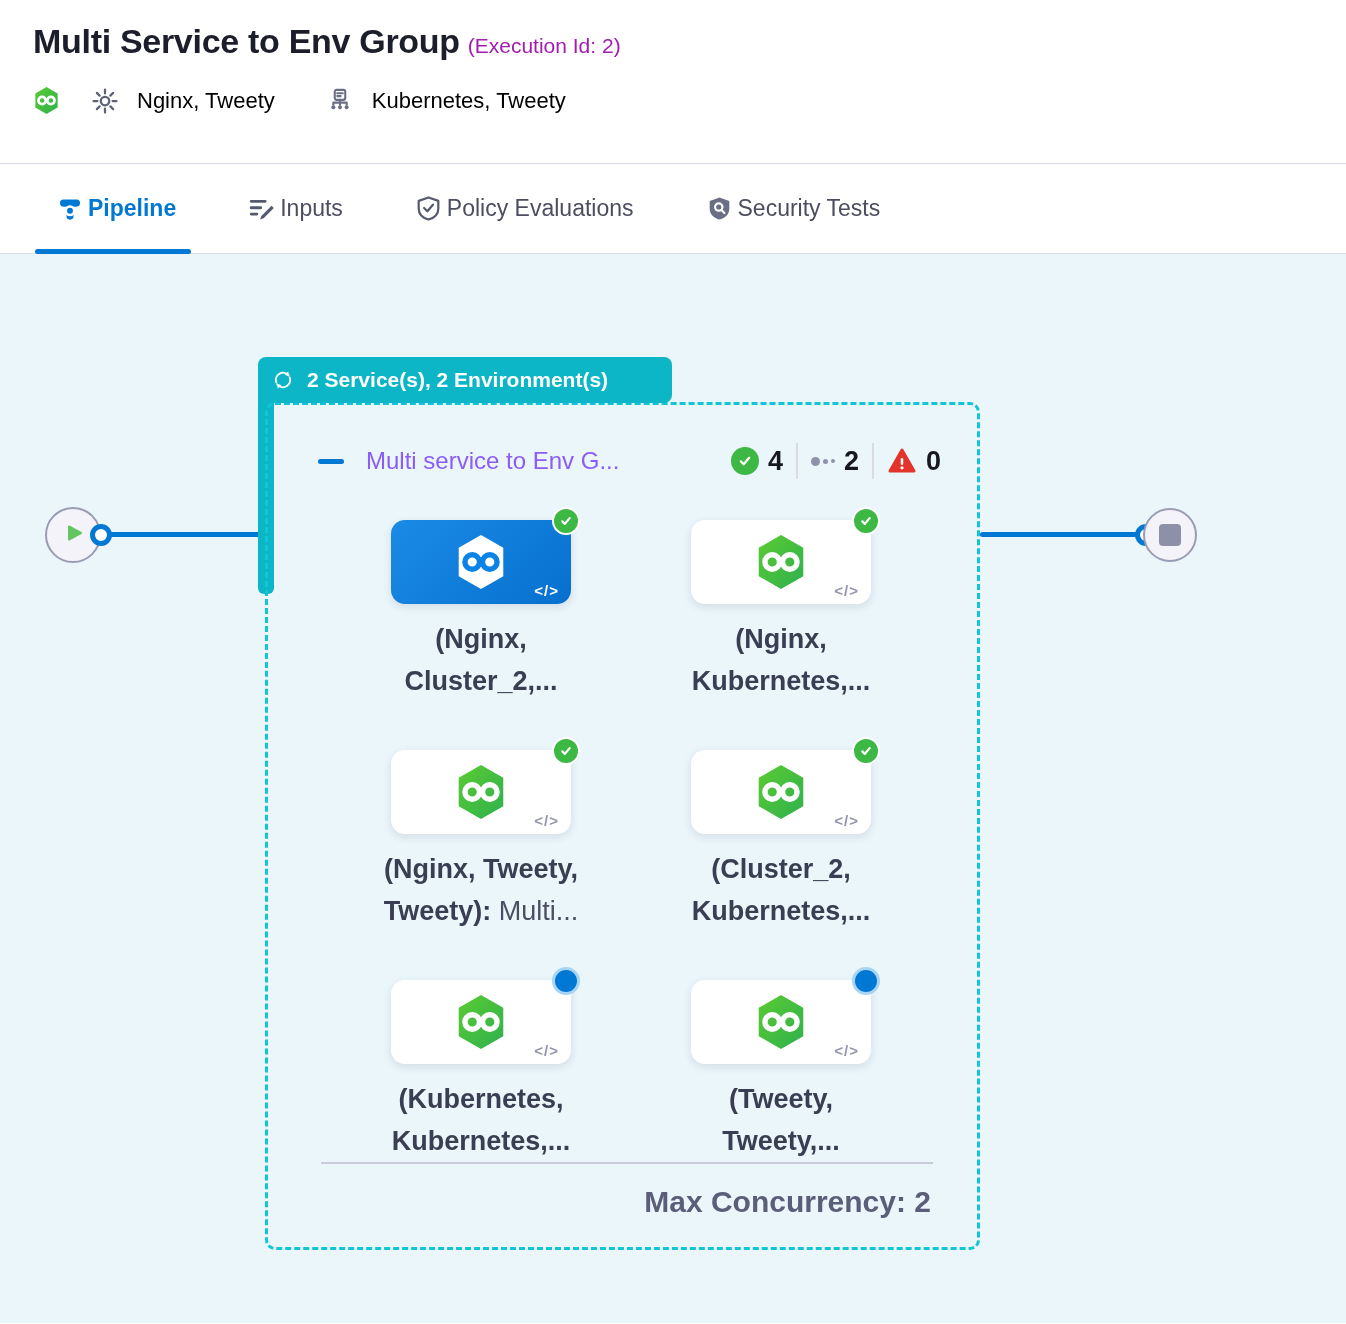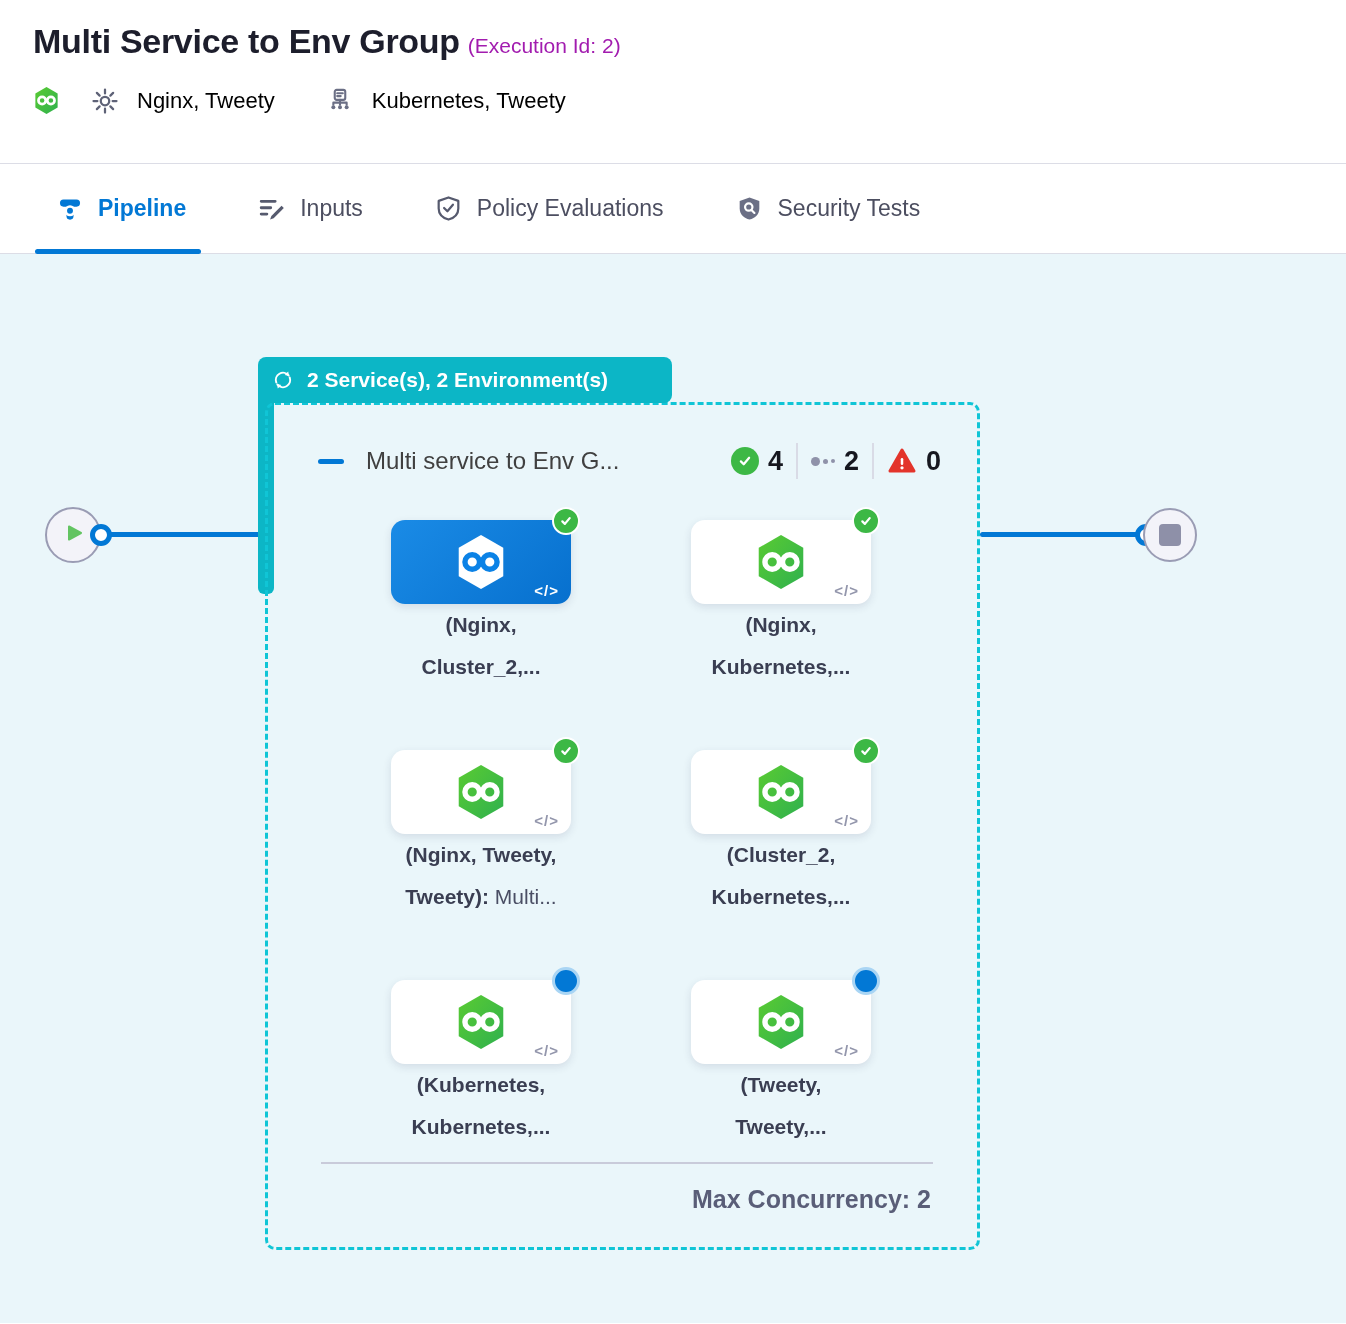--- a/index.html
+++ b/index.html
@@ -22,21 +22,21 @@
   .title-row{display:flex;align-items:baseline;gap:8px;}
   .page-title{margin:0;font-size:34px;font-weight:700;color:#1d1e2c;letter-spacing:-0.3px;}
   .exec-id{font-size:21px;font-weight:400;color:#a21caf;}
   .meta-row{margin-top:24px;display:flex;align-items:center;}
   .meta-row .hexwrap{width:27px;height:31px;margin-right:30px;}
   .meta-icon{width:30px;height:30px;display:inline-flex;align-items:center;justify-content:center;margin-right:17px;}
   .meta-label{font-size:22px;color:#000000;margin-right:50px;}
   
   .tabs{height:91px;background:#fff;border-top:1px solid #DCDDE6;border-bottom:1px solid #DCDDE6;
         display:flex;align-items:stretch;padding-left:35px;gap:36px;}
-  .tab{position:relative;display:flex;align-items:center;gap:13px;padding:0 15px 0 20px;
+  .tab{position:relative;display:flex;align-items:center;gap:3px;padding:0 15px 0 20px;
        font-size:23px;color:#4c4e60;cursor:pointer;white-space:nowrap;text-align:center;}
   .tab .ticon{width:30px;height:30px;display:inline-flex;align-items:center;justify-content:center;}
   .tab.active{color:var(--primary-blue);font-weight:700;}
   .tab.active::after{content:"";position:absolute;left:0;right:0;bottom:-1px;height:5px;border-radius:4px;
        background:var(--primary-blue);}
   
   .canvas{position:relative;height:1069px;background:var(--canvas-bg);}
   .round-node{position:absolute;border-radius:50%;background:#F3F3F9;border:2px solid #9A9CB4;
        display:flex;align-items:center;justify-content:center;cursor:pointer;}
   .start-node{left:45px;top:253px;width:56px;height:56px;}
@@ -51,21 +51,21 @@
   
   .matrix-label{position:absolute;left:258px;top:103px;width:414px;height:46px;background:var(--teal);
        border-radius:8px 8px 8px 0;display:flex;align-items:center;gap:12px;padding-left:13px;
        color:#fff;font-size:21px;font-weight:700;z-index:3;cursor:pointer;}
   .matrix-strip{position:absolute;left:258px;top:140px;width:16px;height:200px;background:var(--teal);
        border-radius:0 0 6px 6px;z-index:1;}
   .matrix-box{position:absolute;left:265px;top:148px;width:715px;height:848px;
        border:3px dashed var(--teal-border);border-radius:10px;z-index:2;}
   .stage-header{position:absolute;left:50px;top:38px;right:36px;display:flex;align-items:center;}
   .collapse-btn{width:26px;height:5px;border-radius:3px;background:var(--primary-blue);cursor:pointer;flex:none;}
-  .stage-name{margin-left:22px;font-size:24px;color:#404040;white-space:nowrap;overflow:hidden;cursor:pointer;}
+  .stage-name{margin-left:22px;font-size:24px;color:#8b5cf6;white-space:nowrap;overflow:hidden;cursor:pointer;}
   .counts{margin-left:auto;display:flex;align-items:center;gap:13px;}
   .count{display:flex;align-items:center;gap:9px;font-size:27px;font-weight:700;color:#16171F;}
   .vsep{width:2px;height:36px;background:#D9DBE6;}
   .check-circle{width:28px;height:28px;border-radius:50%;background:var(--success-green);
        display:flex;align-items:center;justify-content:center;}
   .dots{display:inline-flex;align-items:center;gap:3px;}
   .dots i{display:inline-block;border-radius:50%;background:#8F92A9;}
   .dots i:nth-child(1){width:9px;height:9px;}
   .dots i:nth-child(2){width:5px;height:5px;}
   .dots i:nth-child(3){width:4px;height:4px;}
@@ -78,24 +78,24 @@
        box-shadow:0 3px 9px rgba(40,45,80,0.12);display:flex;align-items:center;justify-content:center;
        cursor:pointer;}
   .card.selected{background:linear-gradient(135deg,#1A8BE6,#0770CE);}
   .code-glyph{position:absolute;right:12px;bottom:5px;font-size:15px;font-weight:700;color:#9396AC;
        letter-spacing:1px;}
   .card.selected .code-glyph{color:#fff;}
   .badge{position:absolute;top:-13px;right:-9px;width:28px;height:28px;border-radius:50%;
        display:flex;align-items:center;justify-content:center;}
   .badge.success{background:var(--success-green);border:2px solid #fff;}
   .badge.running{background:var(--primary-blue);border:3px solid #A9D5F4;}
-  .node-label{font-size:21px;line-height:42px;font-weight:700;color:#3A3E52;}
+  .node-label{margin-top:14px;font-size:27px;line-height:42px;font-weight:700;color:#3A3E52;}
   .node-label .rest{font-weight:400;color:#4A4E64;}
   .conc-divider{position:absolute;left:53px;top:757px;width:612px;height:2px;background:#C9CBDA;}
-  .conc-label{position:absolute;right:46px;top:780px;font-size:25px;font-weight:700;color:#5A5E78;margin-left:27px;}
+  .conc-label{position:absolute;right:46px;top:780px;font-size:30px;font-weight:700;color:#5A5E78;margin-left:27px;}
   .hex-svg{display:block;}
 </style>
 </head>
 <body>
 
 <svg width="0" height="0" style="position:absolute">
   <defs>
     <linearGradient id="hexg" x1="0" y1="0" x2="1" y2="1">
       <stop offset="0" stop-color="#5ACB32"></stop>
         <stop offset="1" stop-color="#2FB14E"></stop>

